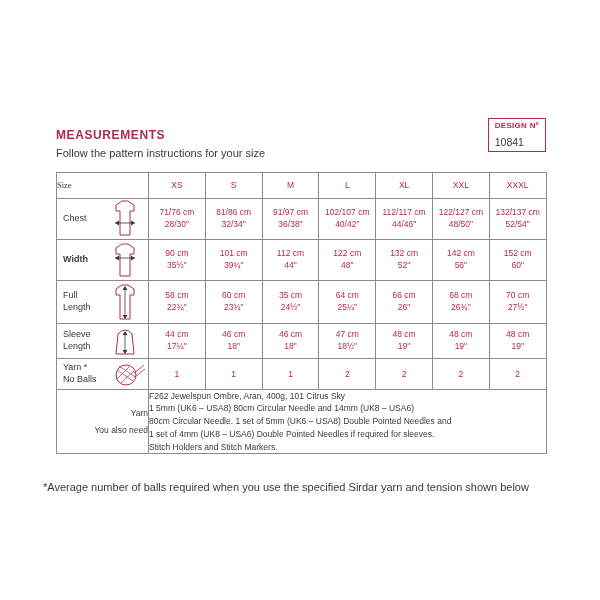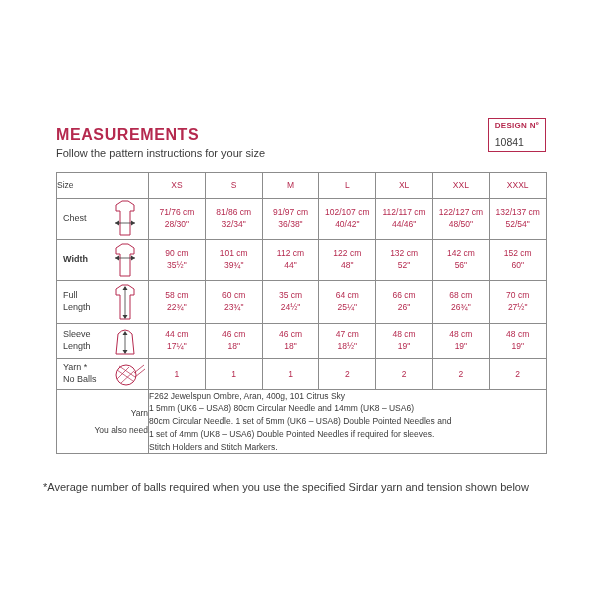--- a/index.html
+++ b/index.html
@@ -25,21 +25,21 @@
     left: 56px;
     top: 118px;
     width: 490px;
     display: flex;
     align-items: center;
     justify-content: space-between;
   }
   .measurements-title {
     color: #b5294e;
     font-weight: bold;
-    font-size: 16px;
+    font-size: 12px;
     letter-spacing: 0.6px;
   }
   .design-box {
     border: 1px solid #b5294e;
     padding: 2px 6px 3px 6px;
     display: flex;
     align-items: baseline;
     gap: 6px;
     font-size: 9.5px;
     flex-direction: column;
@@ -163,21 +163,21 @@
         <col class="col-size">
         <col class="col-size">
         <col class="col-size">
       <col class="col-size">
         <col class="col-size">
         <col class="col-size">
     </colgroup>
     <tbody>
 
       <tr>
-        <td class="rowhead" style="padding-top:7px;padding-bottom:7px;">Size</td>
+        <td class="rowhead" style="padding-top:7px;padding-bottom:7px;font-family:Liberation Serif, serif;">Size</td>
         <td class="sizehead">XS</td>
         <td class="sizehead">S</td>
         <td class="sizehead">M</td>
         <td class="sizehead">L</td>
         <td class="sizehead">XL</td>
         <td class="sizehead">XXL</td>
         <td class="sizehead">XXXL</td>
       </tr>
 
       <tr>

